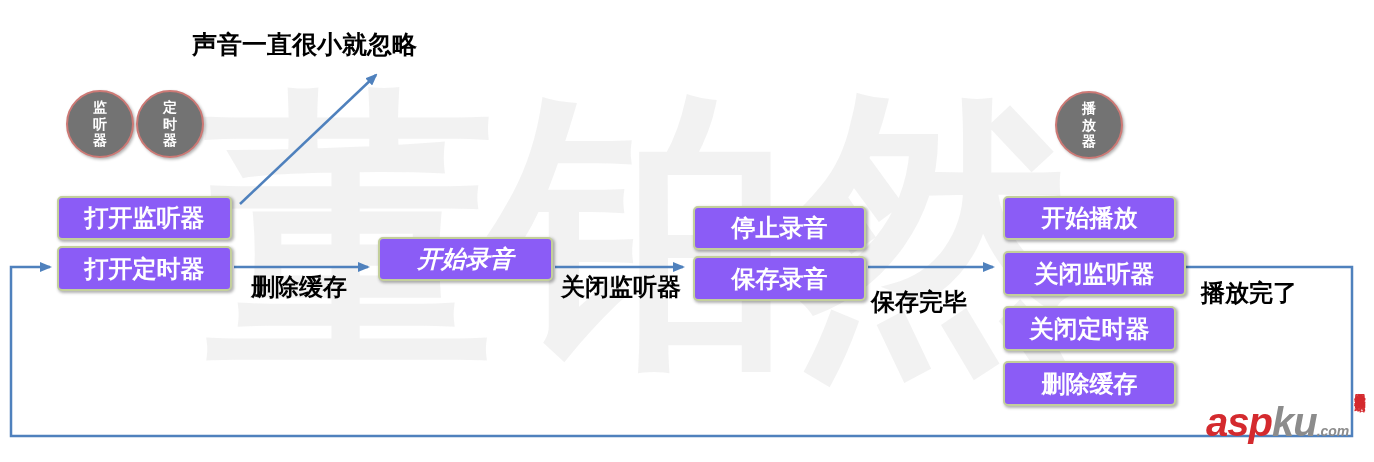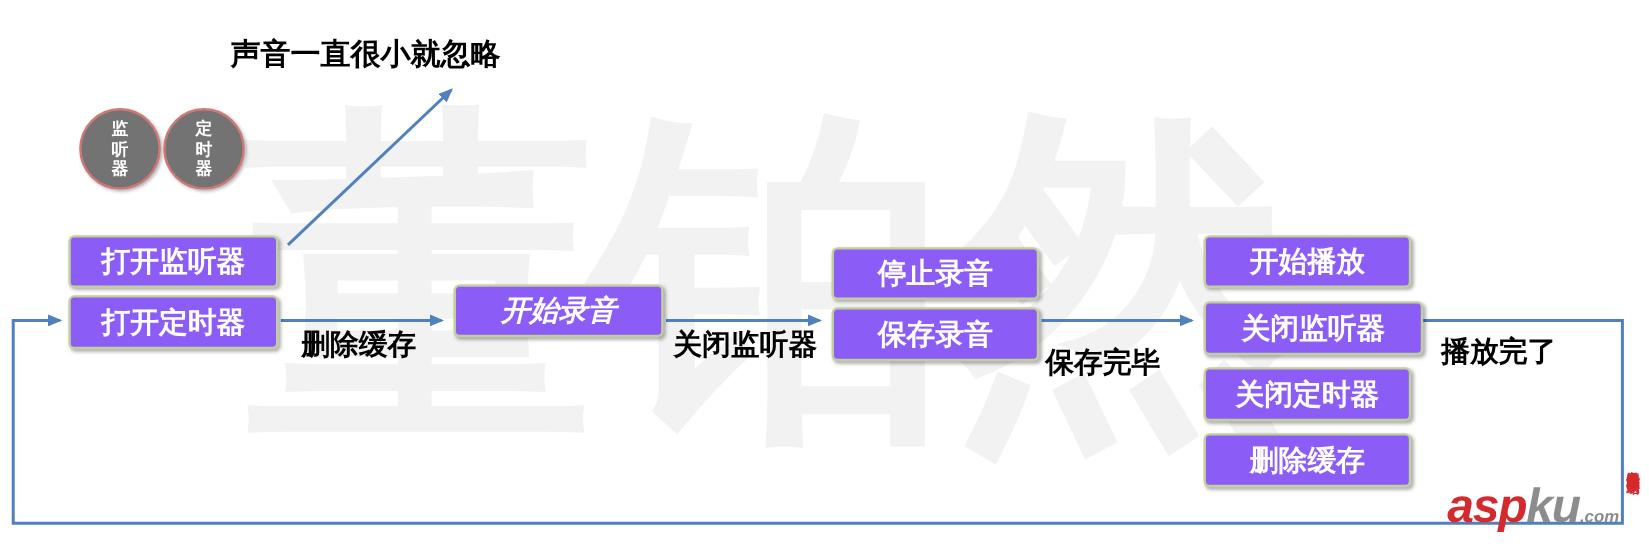--- a/index.html
+++ b/index.html
@@ -136,20 +136,23 @@
   </svg>
 
   <div class="note">声音一直很小就忽略</div>
 
   <div class="node circle" style="left:66px; top:90px; width:68px; height:68px;">
     <div class="stack">监听器</div>
   </div>
   <div class="node circle" style="left:136px; top:90px; width:68px; height:68px;">
     <div class="stack">定时器</div>
   </div>
+  <div class="node circle" style="left:1055px; top:91px; width:68px; height:68px;">
+    <div class="stack">播放器</div>
+  </div>
 
   <div class="node box" style="left:57px; top:196px; width:175px; height:44px;">
     <span>打开监听器</span>
   </div>
   <div class="node box" style="left:57px; top:246px; width:175px; height:45px;">
     <span>打开定时器</span>
   </div>
   <div class="node box" style="left:378px; top:237px; width:175px; height:44px;font-style:italic;">
     <span>开始录音</span>
   </div>

